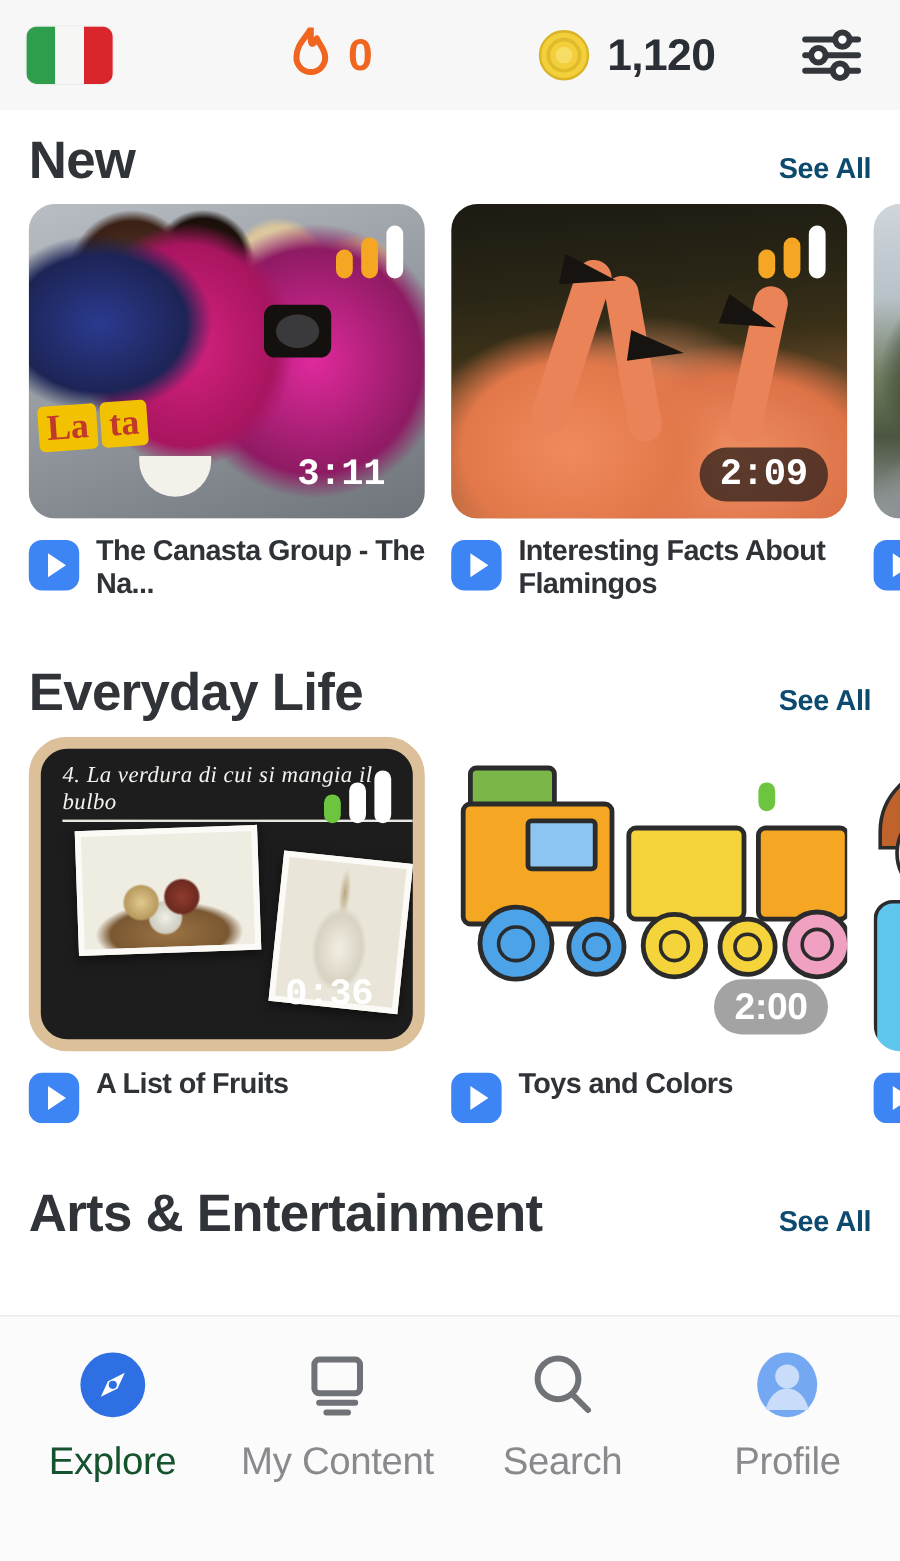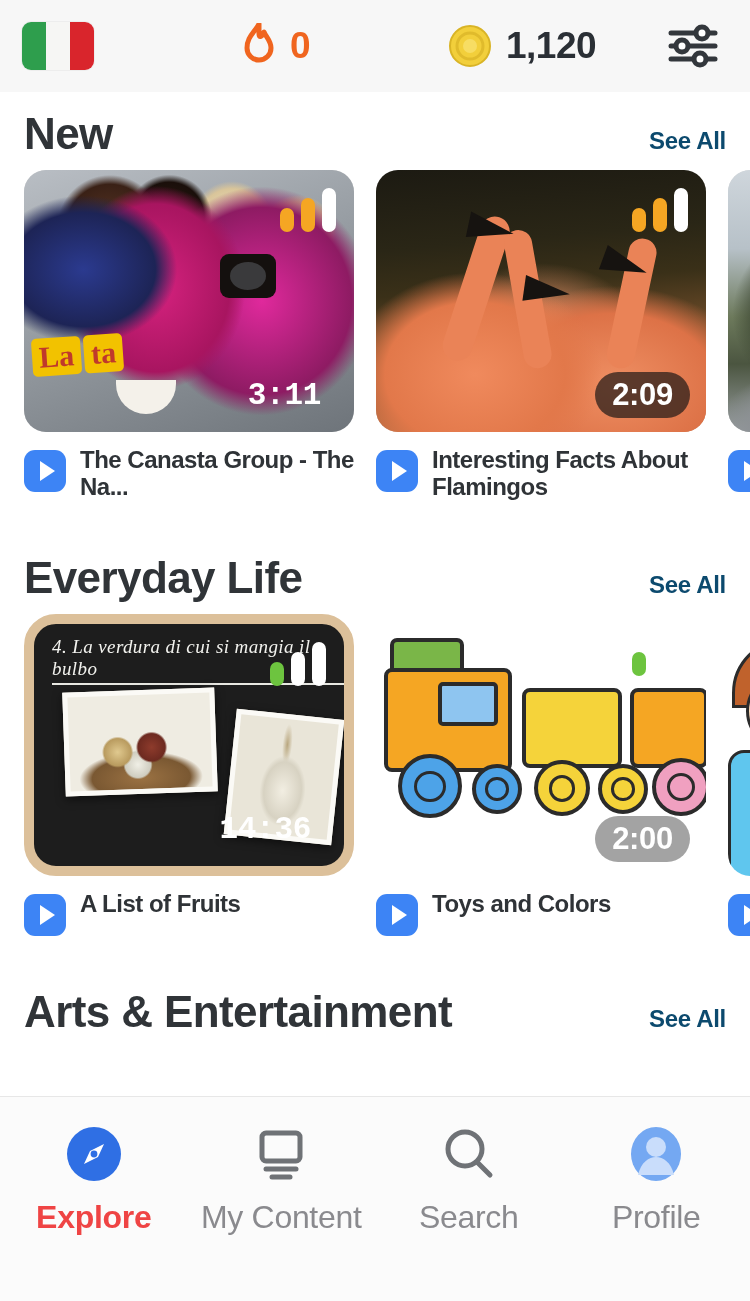--- a/index.html
+++ b/index.html
@@ -125,21 +125,21 @@
   .duration {
     position:absolute;
     right:16px; bottom:14px;
     color:#fff; font-size:31px; font-weight:bold;
     padding:5px 17px;
     border-radius:24px;
     z-index:5;
     letter-spacing:-0.3px;
   }
   .duration.plain { background:transparent;font-family:Liberation Mono, monospace; }
-  .duration.dark  { background:rgba(40,30,25,0.74); }
+  .duration.dark  { background:rgba(40,30,25,0.74);font-family:Liberation Mono, monospace; }
   .duration.gray  { background:rgba(128,128,128,0.72); }
 
   .card-foot {
     display:flex; align-items:flex-start; gap:14px;
     padding:14px 0 0 0;
   }
   .play-badge {
     width:42px; height:42px; border-radius:11px;
     background:#3d84f5;
     flex-shrink:0;
@@ -319,21 +319,21 @@
     padding-top:24px;
   }
   .tab {
     flex:1;
     display:flex; flex-direction:column; align-items:center;
     gap:12px;
     cursor:pointer;
   }
   .tab-icon { height:66px; display:flex; align-items:center; justify-content:center; }
   .tab-label { font-size:32px; color:#8a8a8e; letter-spacing:-0.3px; }
-  .tab.active .tab-label { color:#ef4444; font-weight:bold; }
+  .tab.active .tab-label { color:#14532d; font-weight:normal; }
 </style>
 </head>
 <body>
 
 <div class="topbar">
 
   <div class="flag">
     <i class="g"></i>
     <i class="w"></i>
     <i class="r"></i>
@@ -449,21 +449,21 @@
       <div class="card">
         <div class="thumb art-chalk">
           <div class="chalktext">4. La verdura di cui si mangia il bulbo</div>
           <div class="photo1"></div>
           <div class="photo2"></div>
           <div class="bars lvl-green">
             <b></b>
             <b></b>
             <b></b>
           </div>
-          <div class="duration plain">14:36</div>
+          <div class="duration plain">0:36</div>
         </div>
         <div class="card-foot">
           <span class="play-badge"></span>
           <span class="card-title">A List of Fruits</span>
         </div>
       </div>
 
       <div class="card">
         <div class="thumb art-train">
           <div class="cab"></div>

